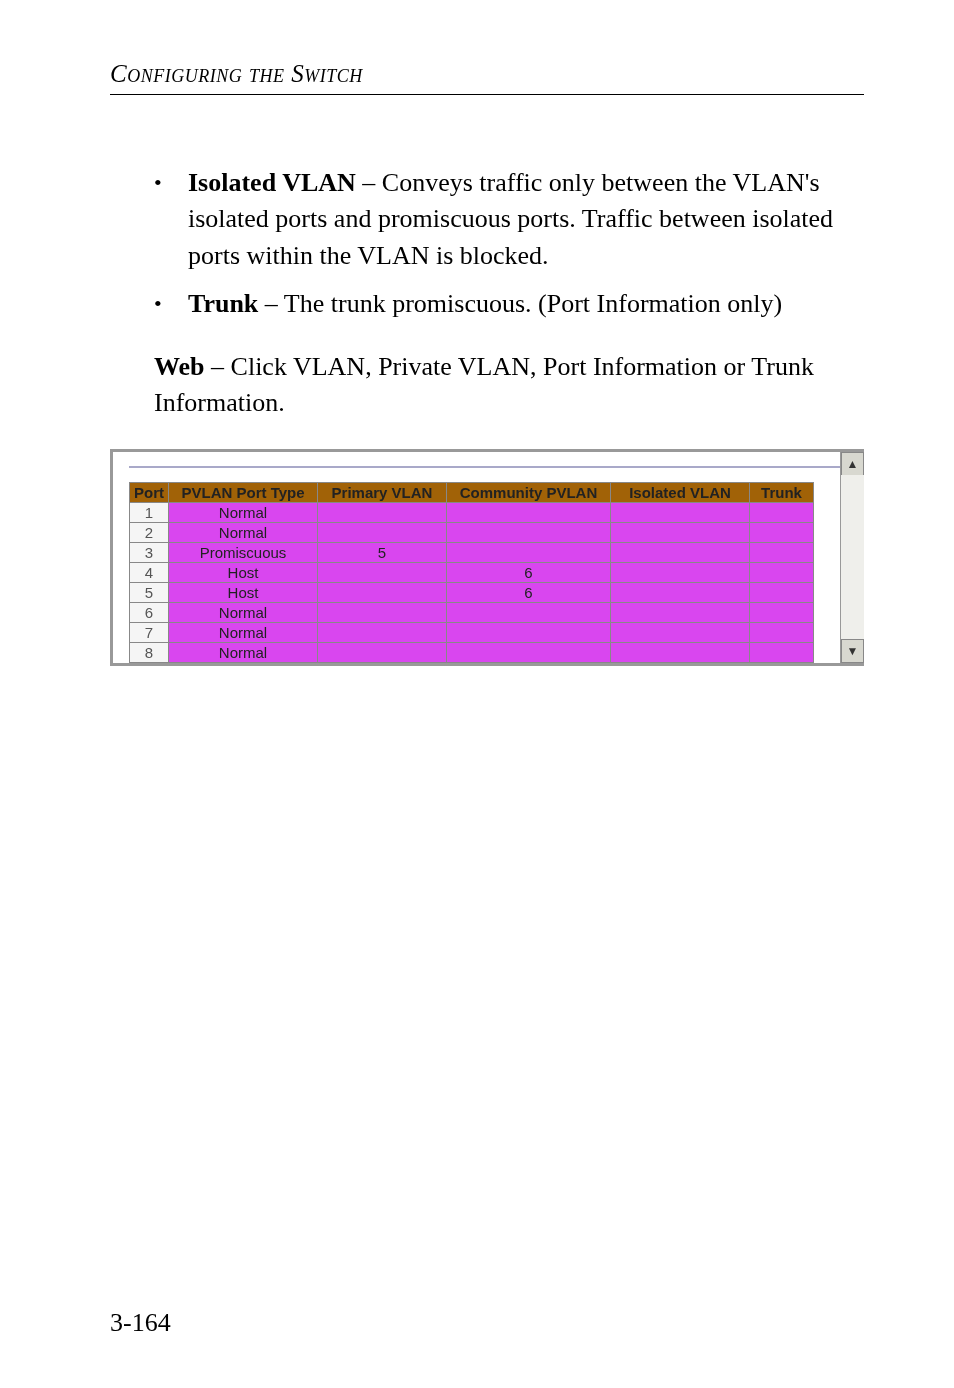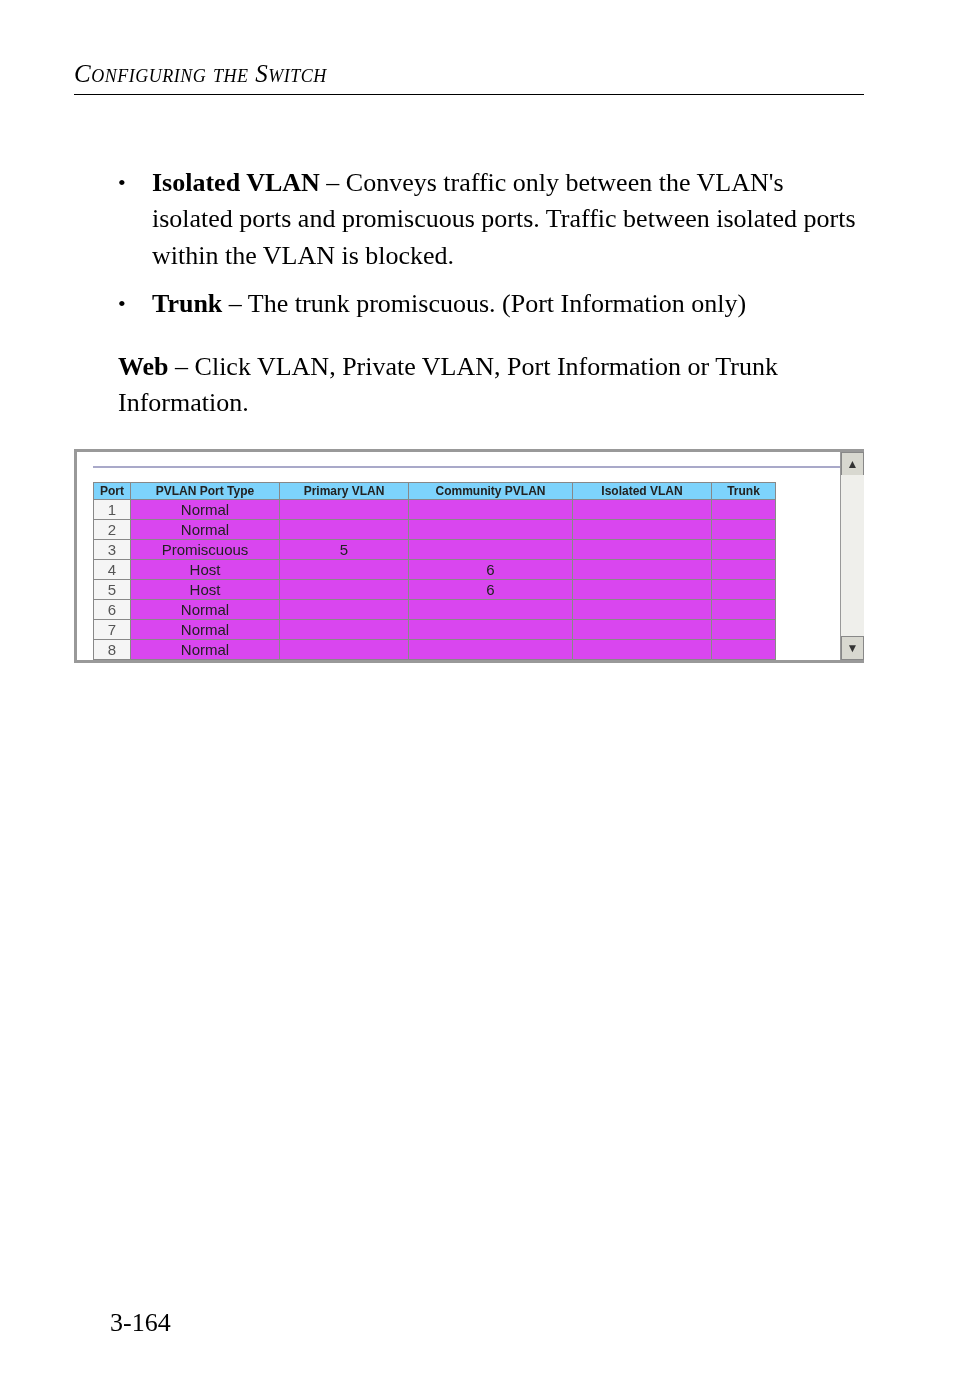--- a/index.html
+++ b/index.html
@@ -5,21 +5,21 @@
   html, body {
     margin: 0;
     padding: 0;
     width: 954px;
     height: 1388px;
     background: #ffffff;
     font-family: Garamond, "Times New Roman", serif;
     color: #000;
   }
   .page {
-    padding: 60px 90px 50px 74px;
+    padding: 60px 90px 50px 110px;
     box-sizing: border-box;
     height: 100%;
     position: relative;
   }
   .running-head {
     font-variant: small-caps;
     font-style: italic;
     font-size: 25px;
     letter-spacing: 0.5px;
     margin-bottom: 6px;
@@ -88,22 +88,22 @@
     margin-bottom: 0;
   }
   table.pvlan th, table.pvlan td {
     border: 1px solid #888;
     padding: 1px 4px;
     text-align: center;
     background: #d946ef;
   }
   table.pvlan th {
     font-weight: bold;
-    background: #7dd3fc;
-    font-size: 12px;
+    background: #a16207;
+    font-size: 15px;
     white-space: nowrap;
   }
   table.pvlan td.port-col { color:#555; background:#f5f5f5; width:28px;}
   table.pvlan td.type-col { width:140px; }
   table.pvlan td.pvlan-col { width:120px; }
   table.pvlan td.cvlan-col { width:155px; }
   table.pvlan td.ivlan-col { width:130px; }
   table.pvlan td.trunk-col { width:55px; }
   .scrollbar {
     position: absolute;

